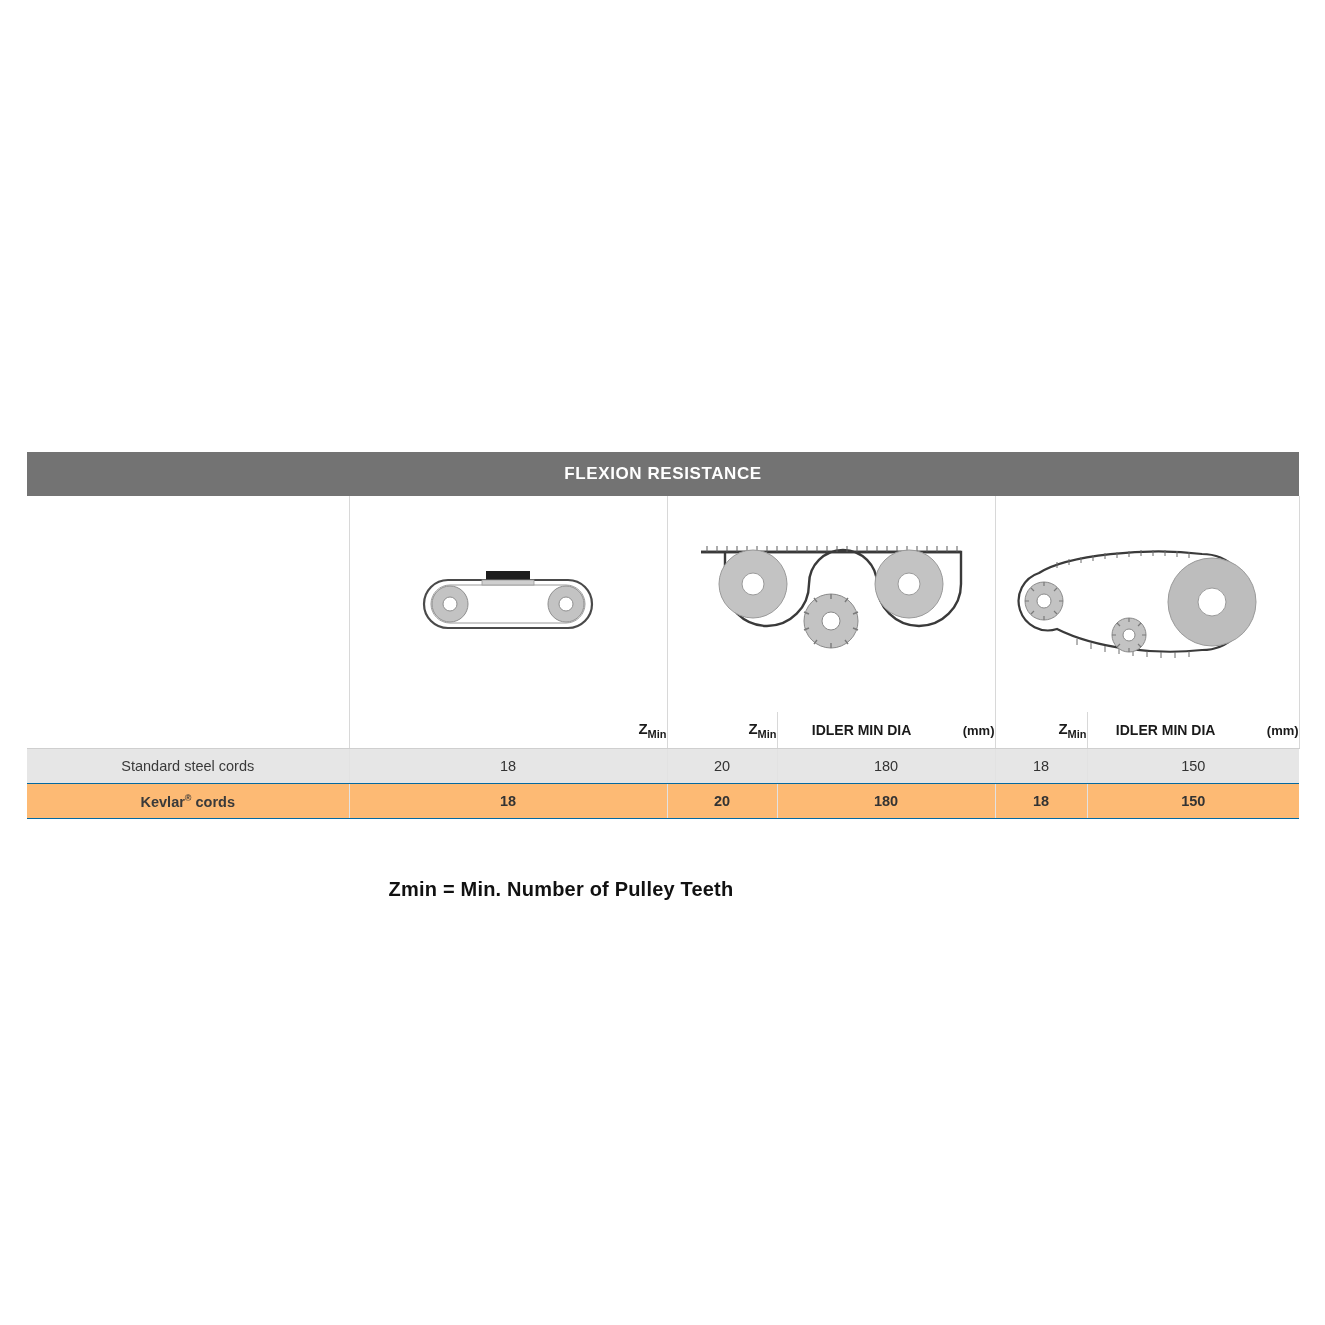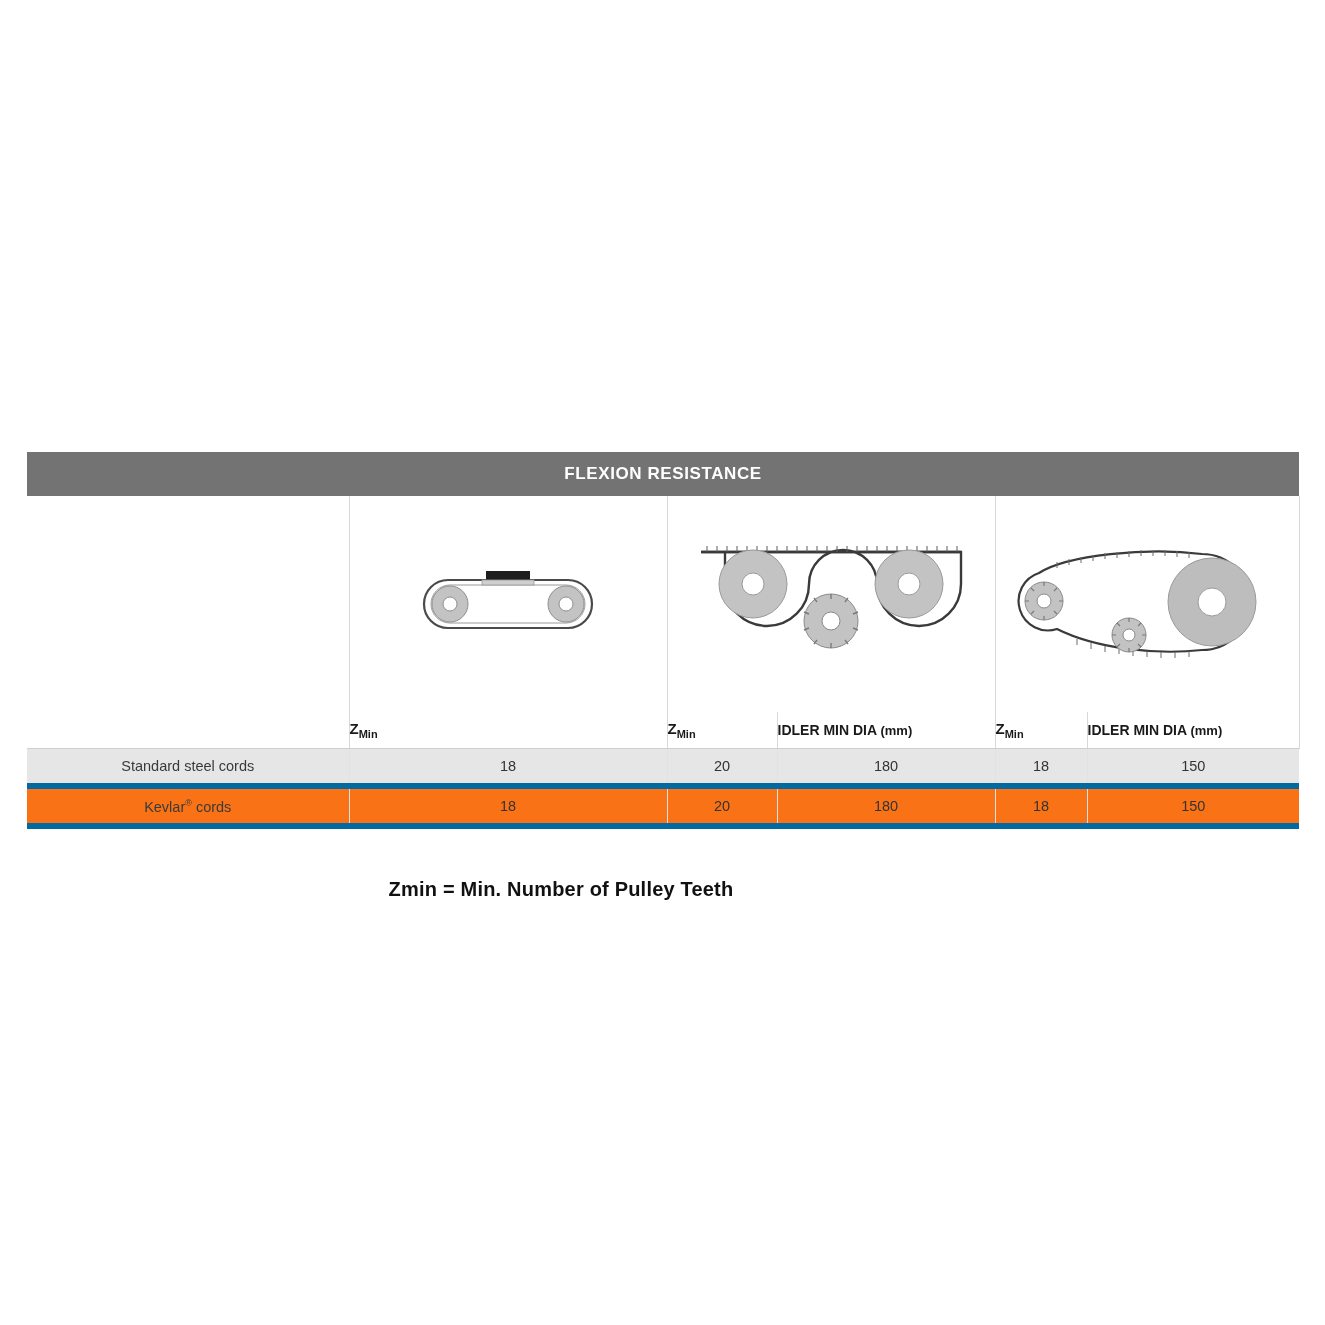--- a/index.html
+++ b/index.html
@@ -52,54 +52,54 @@
   }
   .illus-cell.blank {
     border-left: none;
   }
   .illus-cell svg { display: block; margin: 0 auto; }
 
   
   .sub-head {
     background: #ffffff;
     height: 36px;
-    text-align: left;
+    text-align: right;
     vertical-align: middle;
     font-size: 14px;
     font-weight: bold;
     color: #1a1a1a;
     border-left: 1px solid #d8d8d8;
     border-bottom: 1px solid #cfcfcf;
     padding: 0;
   }
   .sub-head.first { border-left: none; }
   .sub-head:last-child { border-right: 1px solid #d8d8d8; }
   .sub-head .z { font-size: 15px; }
   .sub-head .sub { font-size: 11px; vertical-align: sub; }
-  .sub-head .unit { font-weight: bold; font-size: 13px; }
+  .sub-head .unit { font-weight: bold; font-size: 13px; margin-left: 48px; }
 
   
   tr.data-row td {
     height: 34px;
     font-size: 14.5px;
     color: #333333;
     text-align: center;
     vertical-align: middle;
     border-left: 1px solid #e2e2e2;
-    border-bottom: 6px solid #0369a1;
+    border-bottom: 1px solid #0369a1;
     padding: 0;
     margin-top: 8px;
   }
   tr.data-row td.label {
     text-align: center;
     border-left: none;
     color: #3a3a3a;
   }
   tr.data-row.odd td { background: #e6e6e6; }
-  tr.data-row.even td { background: #f97316; }
+  tr.data-row.even td { background: #fdba74; font-weight: bold; }
 
   .footnote {
     position: absolute;
     left: 0;
     top: 878px;
     width: 1122px;
     text-align: center;
     font-size: 20px;
     font-weight: bold;
     color: #111111;

